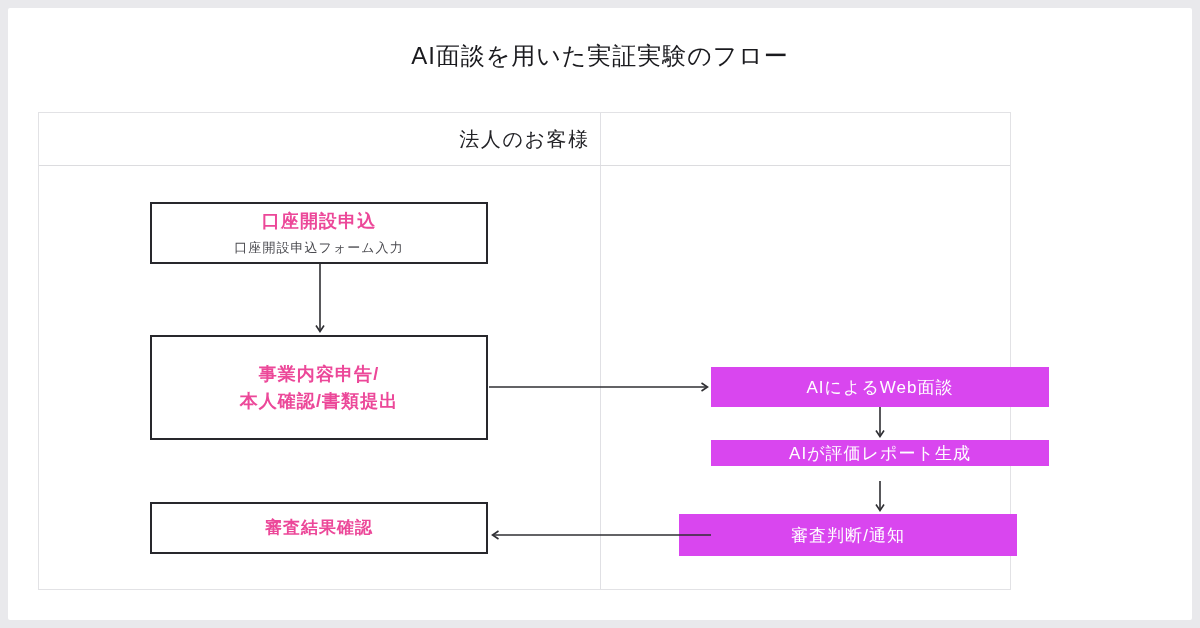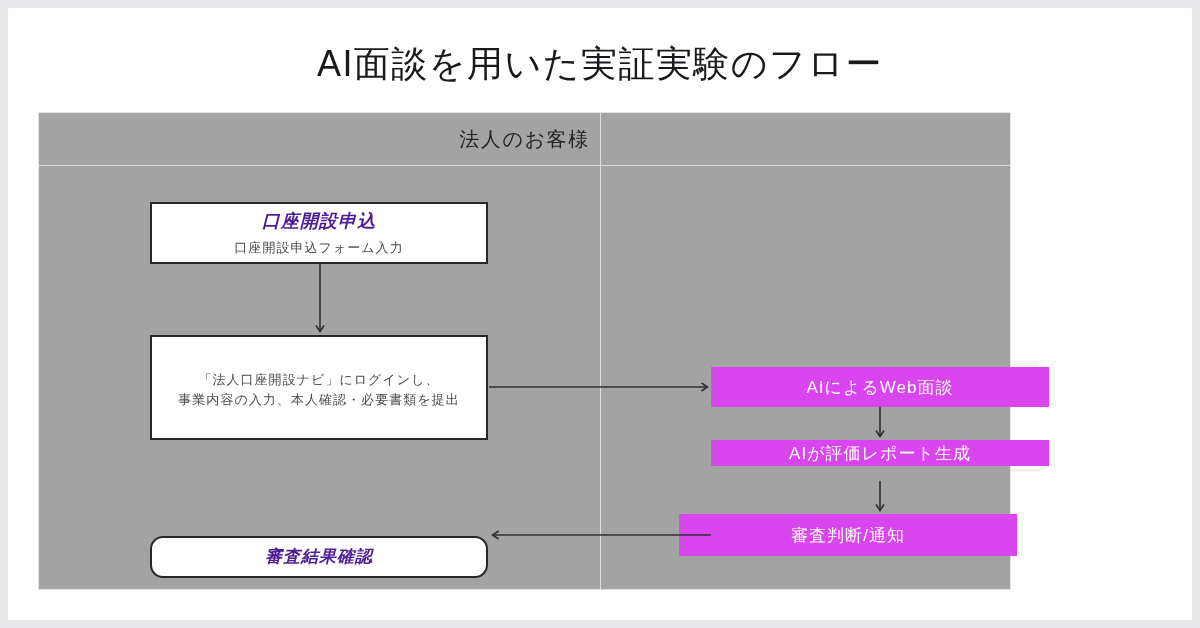--- a/index.html
+++ b/index.html
@@ -14,31 +14,31 @@
     position: absolute;
     left: 8px; top: 8px; right: 8px; bottom: 8px;
     background: #ffffff;
     border-radius: 2px;
   }
   .diagram-title {
     position: absolute;
     left: 0; top: 40px;
     width: 1200px;
     text-align: center;
-    font-size: 36px;
+    font-size: 24px;
     font-weight: 500;
     letter-spacing: 0.04em;
     color: #1a1a1e;
   }
   .flow-table {
     position: absolute;
     left: 38px; top: 112px;
     width: 973px; height: 478px;
     border: 1px solid #e2e2e5;
-    background: #a3a3a3;
+    background: #ffffff;
   }
   .col-divider {
     position: absolute;
     left: 561px; top: 0;
     width: 1px; height: 100%;
     background: #e0e0e4;
   }
   .header-row {
     position: absolute;
     left: 0; top: 0;
@@ -67,44 +67,43 @@
     background: #ffffff;
     border: 2px solid #28282c;
   }
   .step-box.ai {
     background: #d946ef;
   }
   .step-title {
     font-size: 18px;
     font-weight: bold;
     letter-spacing: 0.06em;
-    color: #4c1d95;
+    color: #ec4899;
     text-align: center;
     white-space: pre-line;
     line-height: 1.45;
-    font-style: italic;
   }
   .step-subtitle {
     margin-top: 4px;
     font-size: 13px;
     letter-spacing: 0.08em;
     color: #4b4b50;
     text-align: center;
     white-space: pre-line;
     line-height: 1.5;
   }
   .ai-label {
     font-size: 17px;
     letter-spacing: 0.06em;
     color: #ffffff;
     text-align: center;
   }
   #box-application   { left: 150px; top: 202px; height: 62px; }
   #box-declaration   { left: 150px; top: 335px; height: 105px; }
-  #box-result        { left: 150px; top: 536px; height: 42px; border-radius: 13px; }
+  #box-result        { left: 150px; top: 502px; height: 52px; }
   #box-web-interview { left: 711px; top: 367px; height: 40px; }
   #box-ai-report     { left: 711px; top: 440px; height: 26px; }
   #box-judgement     { left: 679px; top: 514px; height: 42px; }
   .arrows-overlay {
     position: absolute;
     left: 0; top: 0;
     width: 1200px; height: 628px;
     pointer-events: none;
   }
 </style>
@@ -123,22 +122,22 @@
     <div class="header-cell">法人のお客様</div>
   </div>
 </div>
 
 <div id="box-application" class="step-box customer">
   <div class="step-title">口座開設申込</div>
   <div class="step-subtitle">口座開設申込フォーム入力</div>
 </div>
 
 <div id="box-declaration" class="step-box customer">
-  <div class="step-subtitle">「法人口座開設ナビ」にログインし、
-事業内容の入力、本人確認・必要書類を提出</div>
+  <div class="step-title">事業内容申告/
+本人確認/書類提出</div>
 </div>
 
 <div id="box-result" class="step-box customer">
   <div class="step-title" style="font-size:17px;">審査結果確認</div>
 </div>
 
 <div id="box-web-interview" class="step-box ai">
   <div class="ai-label">AIによるWeb面談</div>
 </div>
 

